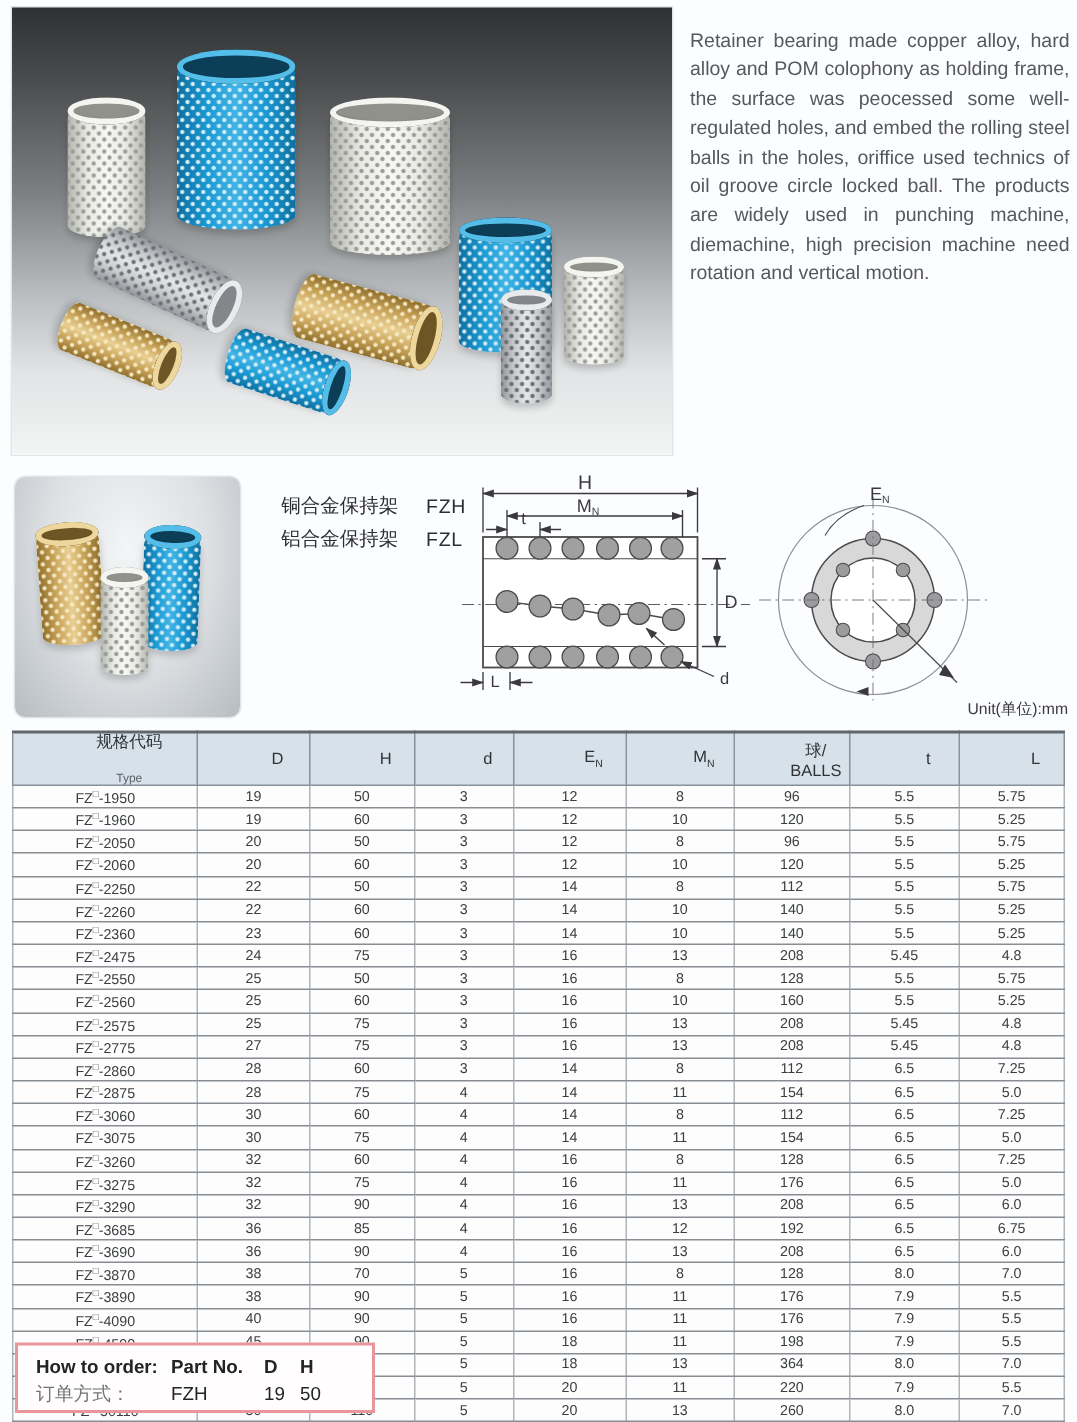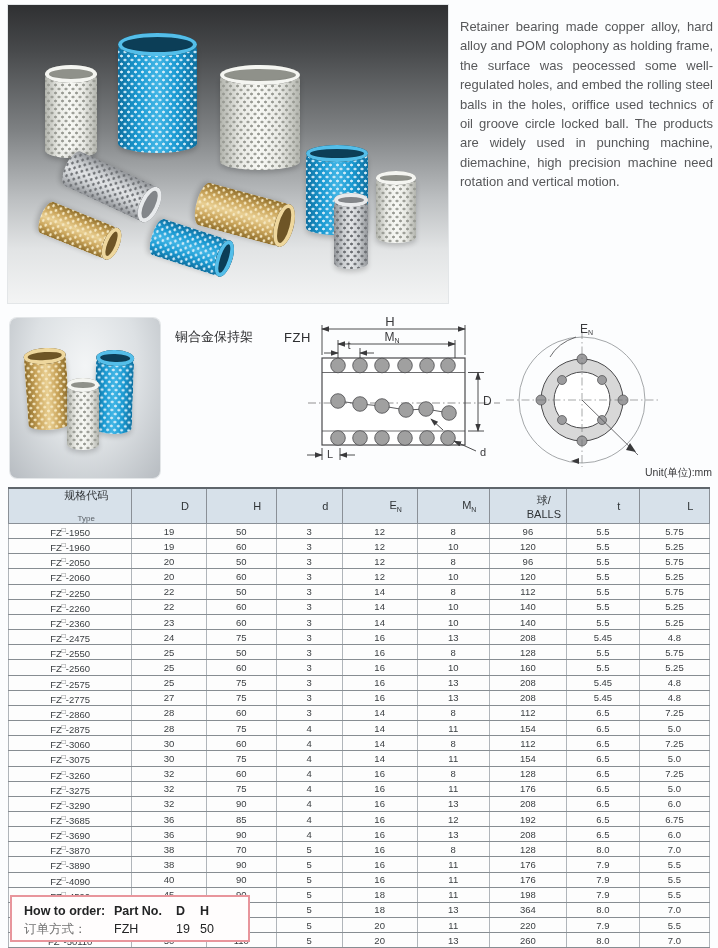--- a/index.html
+++ b/index.html
@@ -32,21 +32,21 @@
   .c-silver { --rim:#e8eaec; --inner:#83868a; --body:#c8cbce; --hi:#e3e5e7; --shade:#929599; --dot:#6c6f73; }
   .c-brass  { --rim:#eed79d; --inner:#6e5526; --body:#c9a45a; --hi:#e9cf92; --shade:#8f6e2b; --dot:#f5e8c2; }
 
   
   .intro { position:absolute; left:460px; top:6px; width:253px; }
   .intro .zh { font-size:13.5px; line-height:19.6px; color:#3e3f41; text-align:justify; }
   .intro .en { margin-top:11px; font-size:13px; line-height:19.4px; color:#57585a; text-align:justify; }
 
   
   .type-labels { position:absolute; left:175px; top:326px; font-size:13px; color:#2e2f31; }
-  .type-row { display:flex; height:22px; align-items:center; }
+  .type-row { display:flex; height:22px; align-items:center;text-align:center; }
   .type-row .t-name { min-width:103px; }
   .type-row .t-code { margin-left:6px; letter-spacing:.5px; }
 
   
   .diagram { position:absolute; left:300px; top:315px; }
   .diagram text { font-family:"Liberation Sans","DejaVu Sans",sans-serif; fill:#3a3a3c; }
 
   
   .spec-wrap { position:absolute; left:8px; top:487px; width:702px; }
   table.spec { width:100%; border-collapse:collapse; table-layout:fixed;
@@ -136,20 +136,24 @@
     <div class="cyl c-white" style="left:57px; top:60px; width:32px; height:72px;">
         <div class="top"></div>
         <div class="body"></div>
       </div>
   </div>
 
   <div class="type-labels">
     <div class="type-row">
       <span class="t-name">铜合金保持架</span>
       <span class="t-code">FZH</span>
+    </div>
+    <div class="type-row">
+      <span class="t-name">铝合金保持架</span>
+      <span class="t-code">FZL</span>
     </div>
   </div>
 
   <svg class="diagram" width="418" height="170" viewBox="0 0 418 170">
     <defs>
       <marker id="arrL" markerWidth="9" markerHeight="8" refX="1" refY="3" orient="auto">
         <path d="M9,0 L0,3 L9,6 Z" fill="#3a3a3c"></path>
       </marker>
       <marker id="arrR" markerWidth="9" markerHeight="8" refX="8" refY="3" orient="auto">
         <path d="M0,0 L9,3 L0,6 Z" fill="#3a3a3c"></path>

